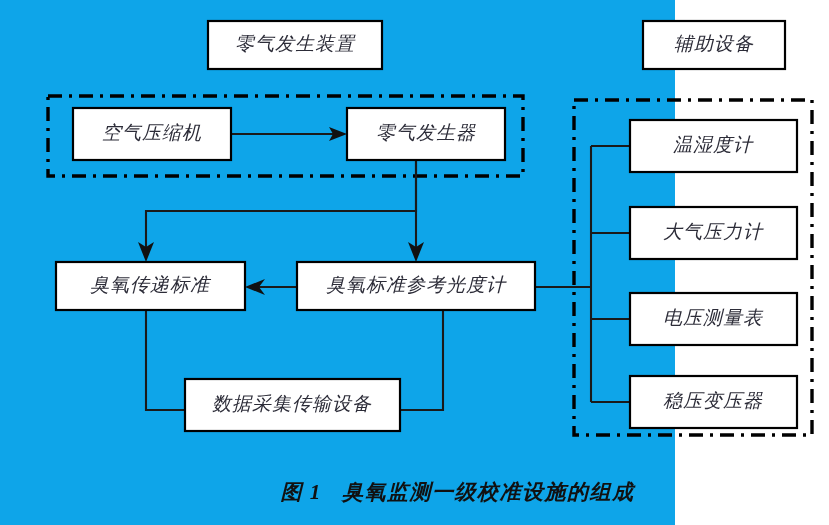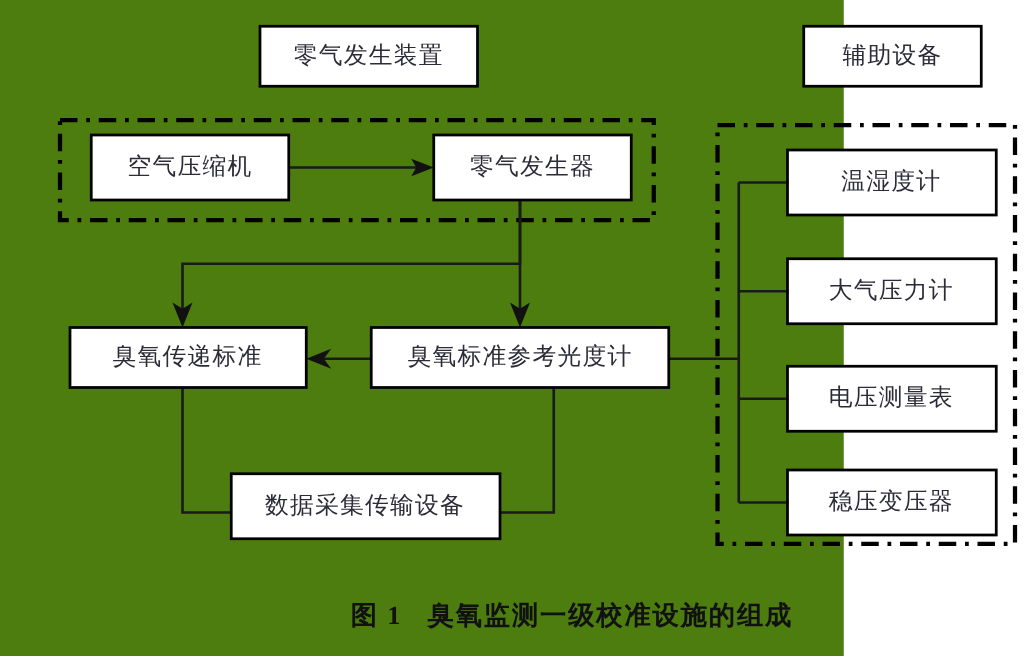--- a/index.html
+++ b/index.html
@@ -11,21 +11,22 @@
     width: 829px;
     height: 525px;
     font-family: "Liberation Serif", "DejaVu Serif", serif;
     color: #1a1a1a;
     overflow: hidden;
   }
   #figure-root {
     position: relative;
     width: 675px;
     height: 525px;
-    background: #4d7c0f;
+    background: #0ea5e9;
+    font-style: italic;
   }
   svg#diagram {
     position: absolute;
     left: 0;
     top: 0;
     width: 829px;
     height: 525px;
   }
   .solid-box {
     fill: #ffffff;

